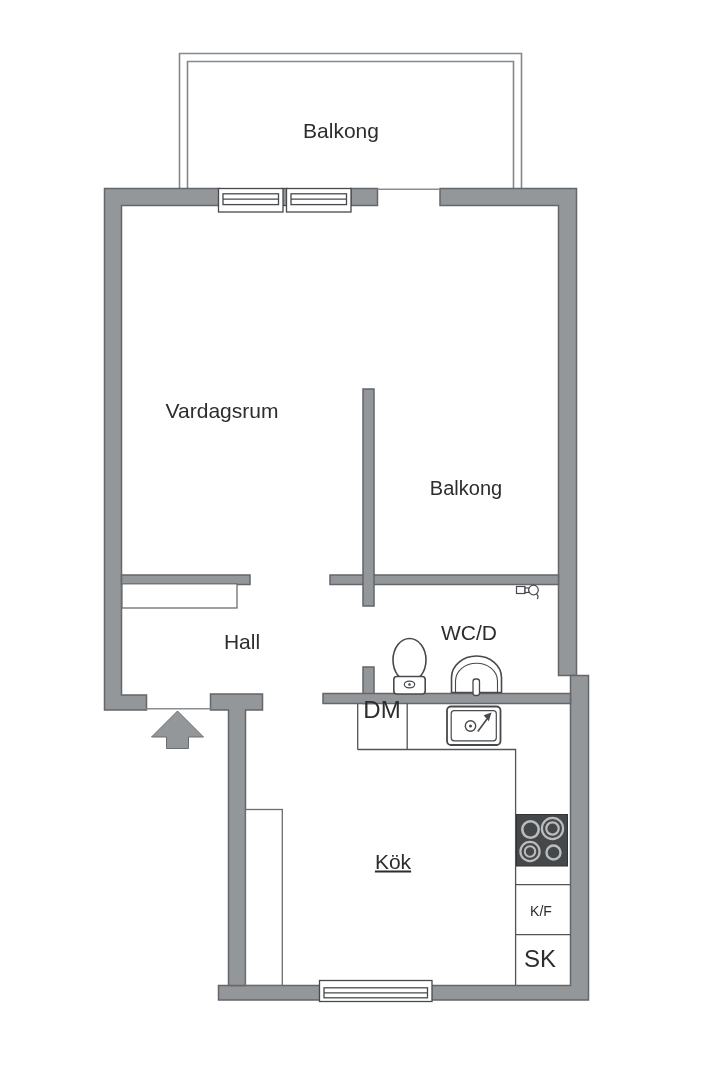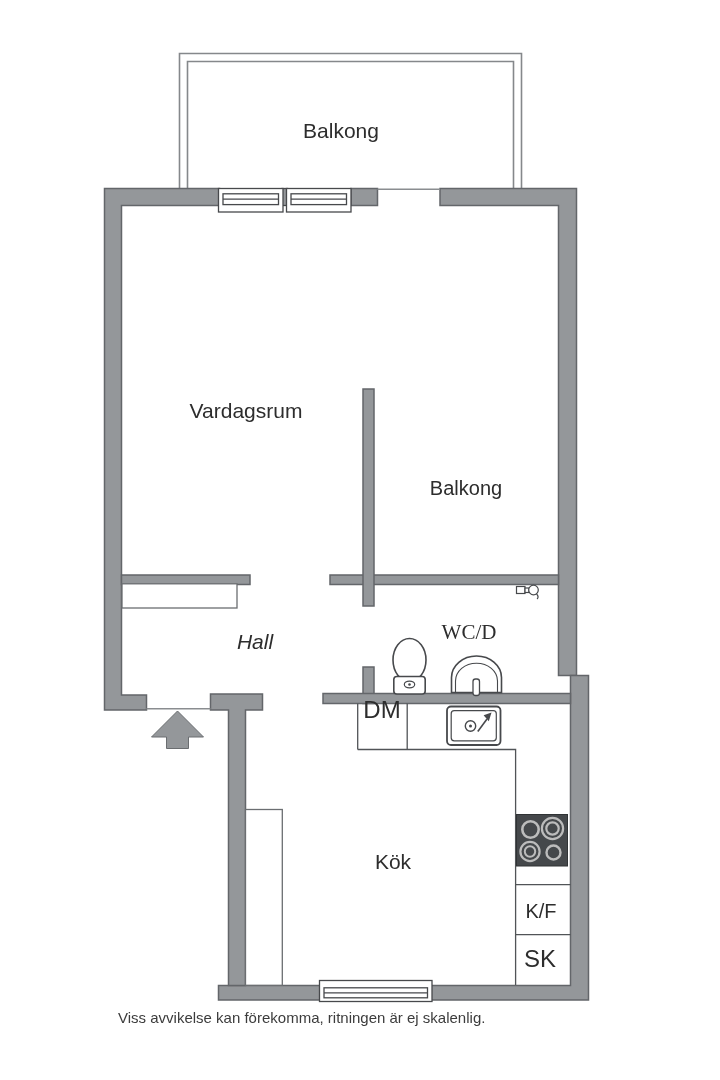--- a/index.html
+++ b/index.html
@@ -14,27 +14,27 @@
   .labels{position:absolute;left:0;top:0;width:720px;height:1080px;pointer-events:none;}
   .lbl{
     position:absolute;
     transform:translate(-50%,-50%);
     color:#2d2d2d;
     font-size:21px;
     line-height:1;
     white-space:nowrap;
   }
   .lbl-balcony{left:341px;top:130px;}
-  .lbl-living{left:246px;top:410px;}
+  .lbl-living{left:222px;top:410px;}
   .lbl-alcove{left:466px;top:488px;font-size:20px;}
-  .lbl-hall{left:255px;top:641px;font-style:italic;}
-  .lbl-wc{left:469px;top:632px;font-family:Liberation Serif, serif;}
-  .lbl-kitchen{left:393px;top:861px;}
+  .lbl-hall{left:242px;top:641px;}
+  .lbl-wc{left:469px;top:632px;}
+  .lbl-kitchen{left:393px;top:861px;text-decoration:underline;}
   .lbl-dm{left:382px;top:710px;font-size:24px;}
-  .lbl-kf{left:541px;top:911px;font-size:20px;}
+  .lbl-kf{left:541px;top:911px;font-size:14px;}
   .lbl-sk{left:540px;top:959px;font-size:24px;}
   .lbl-note{
     position:absolute;left:118px;top:1017px;
     transform:translateY(-50%);
     color:#3c3c3c;font-size:15px;white-space:nowrap;
   }
 </style>
 </head>
 <body>
 
@@ -161,16 +161,15 @@
   <div class="labels">
     <div class="lbl lbl-balcony">Balkong</div>
     <div class="lbl lbl-living">Vardagsrum</div>
     <div class="lbl lbl-alcove">Balkong</div>
     <div class="lbl lbl-hall">Hall</div>
     <div class="lbl lbl-wc">WC/D</div>
     <div class="lbl lbl-kitchen">Kök</div>
     <div class="lbl lbl-dm">DM</div>
     <div class="lbl lbl-kf">K/F</div>
     <div class="lbl lbl-sk">SK</div>
-    <div class="lbl-note">Viss avvikelse kan förekomma, ritningen är ej skalenlig.</div>
   </div>
 
 </div>
 
 </body></html>

